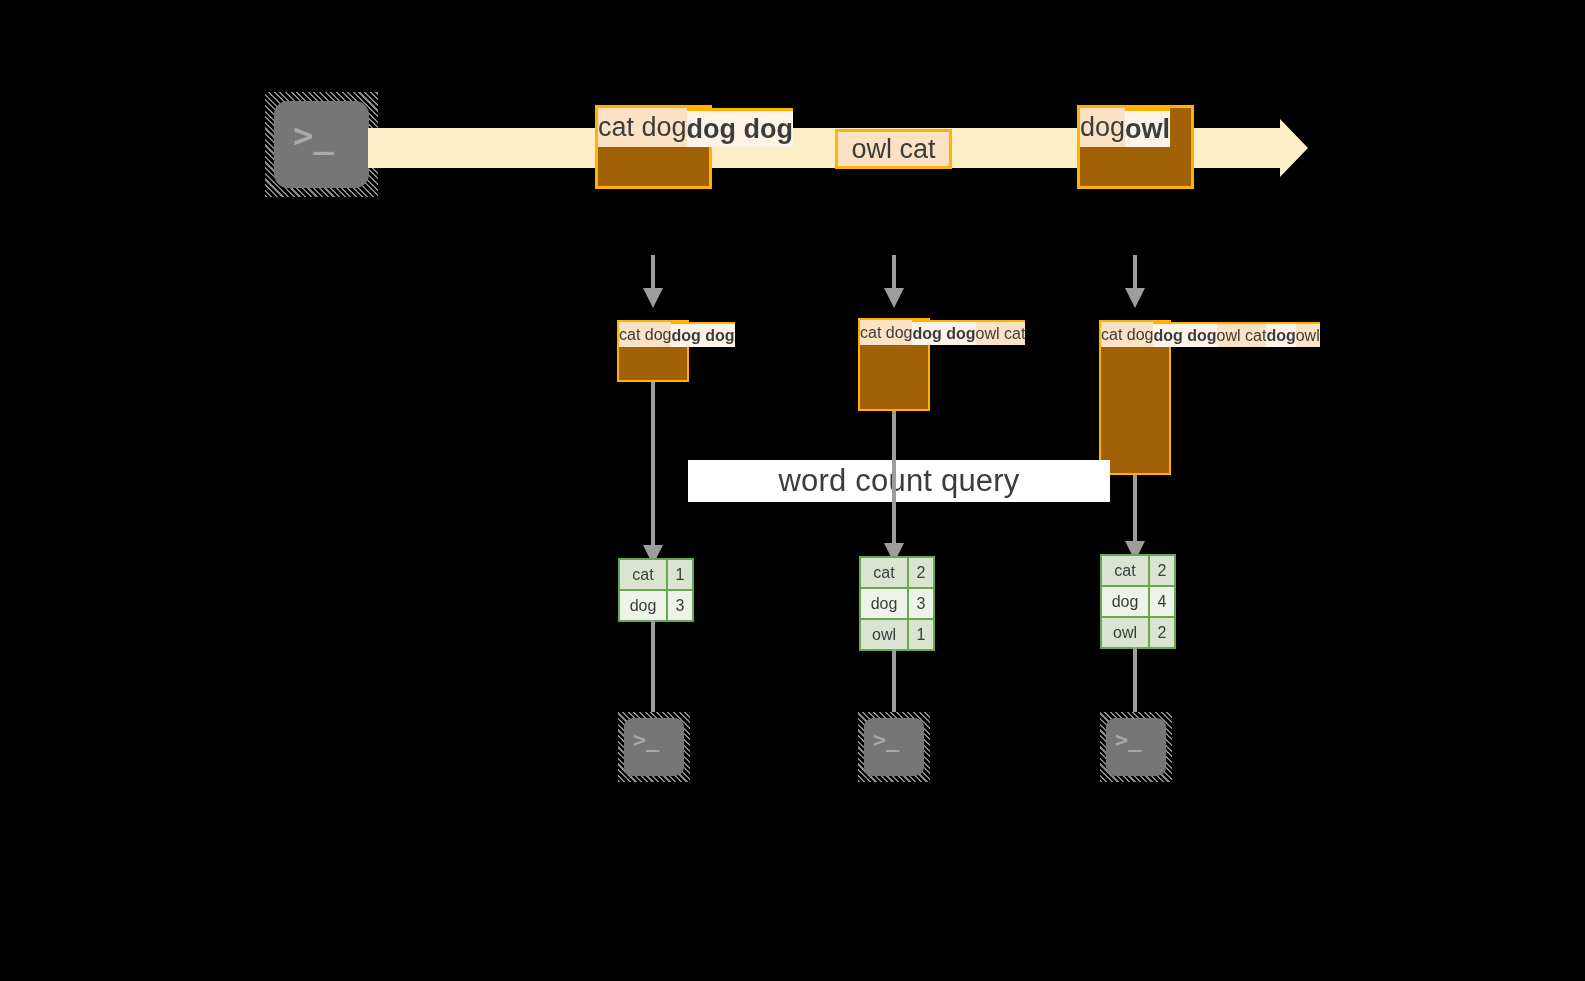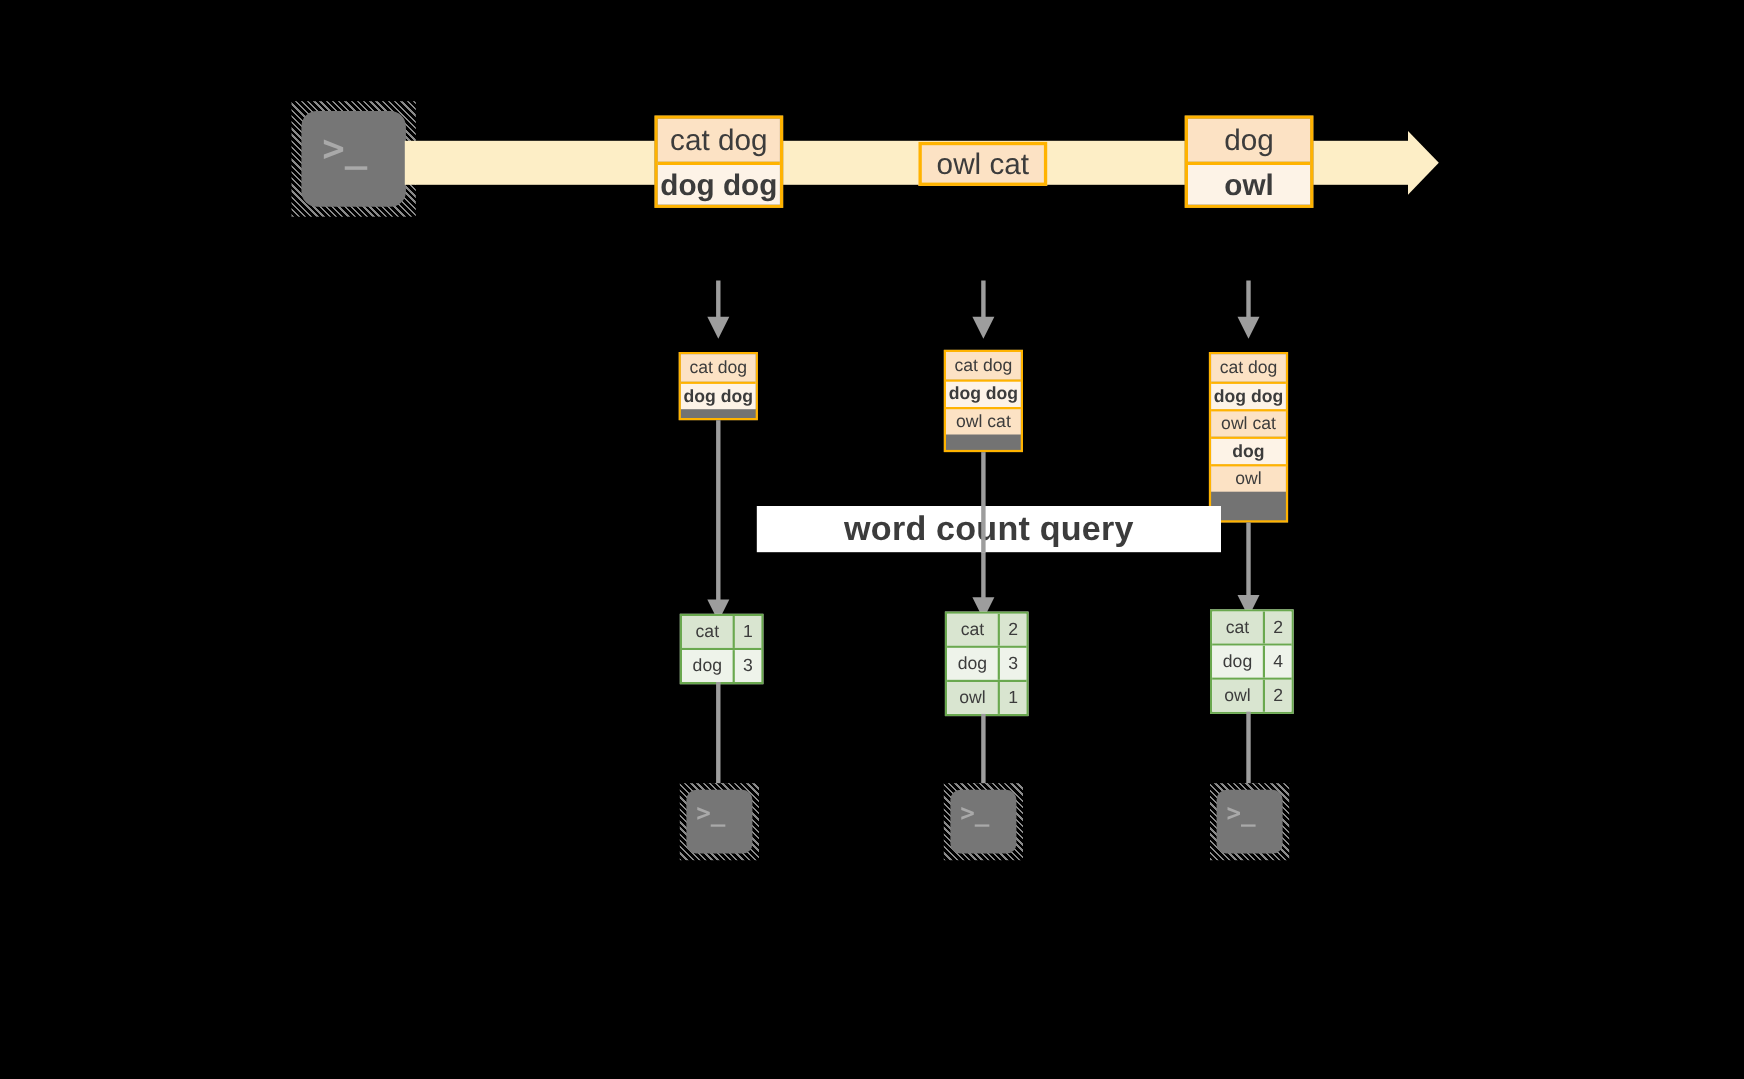--- a/index.html
+++ b/index.html
@@ -57,23 +57,23 @@
     height: 0;
     border-style: solid;
     border-color: transparent transparent transparent #fdeec6;
   }
 
   
   .rec-stack {
     position: absolute;
     box-sizing: border-box;
     border: 3px solid #ffb300;
-    background: #737373;
-    display: flex;
-    flex-direction: column;
+    background: #a16207;
+    display: flex;
+    flex-direction: row;
   }
   .rec-stack.big { border-width: 3px; }
   .rec-row {
     box-sizing: border-box;
     display: flex;
     align-items: center;
     justify-content: center;
     color: #3c3c3c;
     text-align: center;
     white-space: nowrap;
@@ -156,21 +156,20 @@
     background: #ffffff;
     display: flex;
     align-items: center;
     justify-content: center;
   }
   .query-label {
     font-size: 31px;
     color: #3c3c3c;
     white-space: nowrap;
     letter-spacing: 0.2px;
-    font-weight: bold;
   }
 </style>
 </head>
 <body>
 
 <div id="stage">
 
   <div class="terminal" style="left:265px; top:92px; width:113px; height:105px;">
     <div class="hatch"></div>
     <div class="face" style="left:9px; top:9px; width:95px; height:87px; border-radius:14px;"></div>

